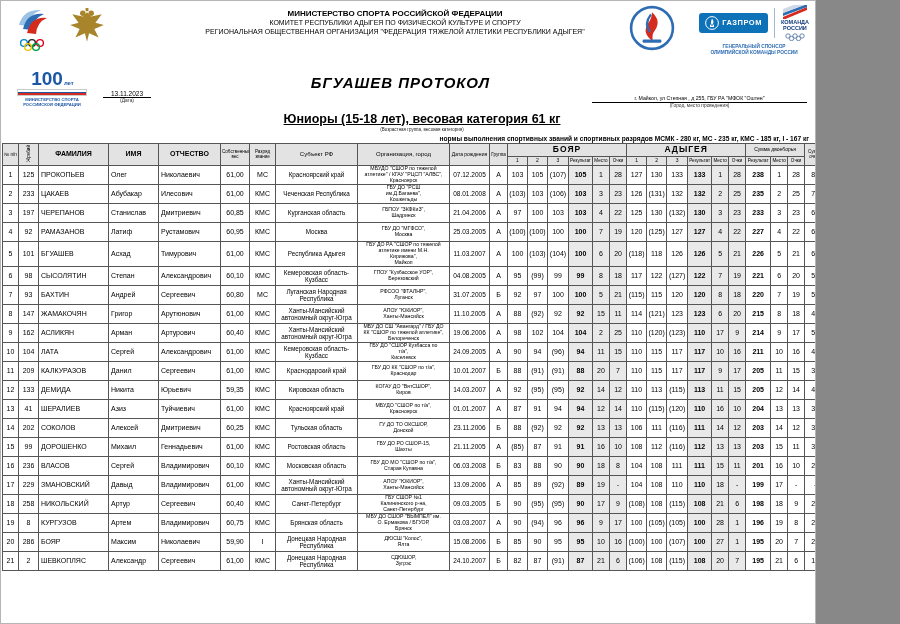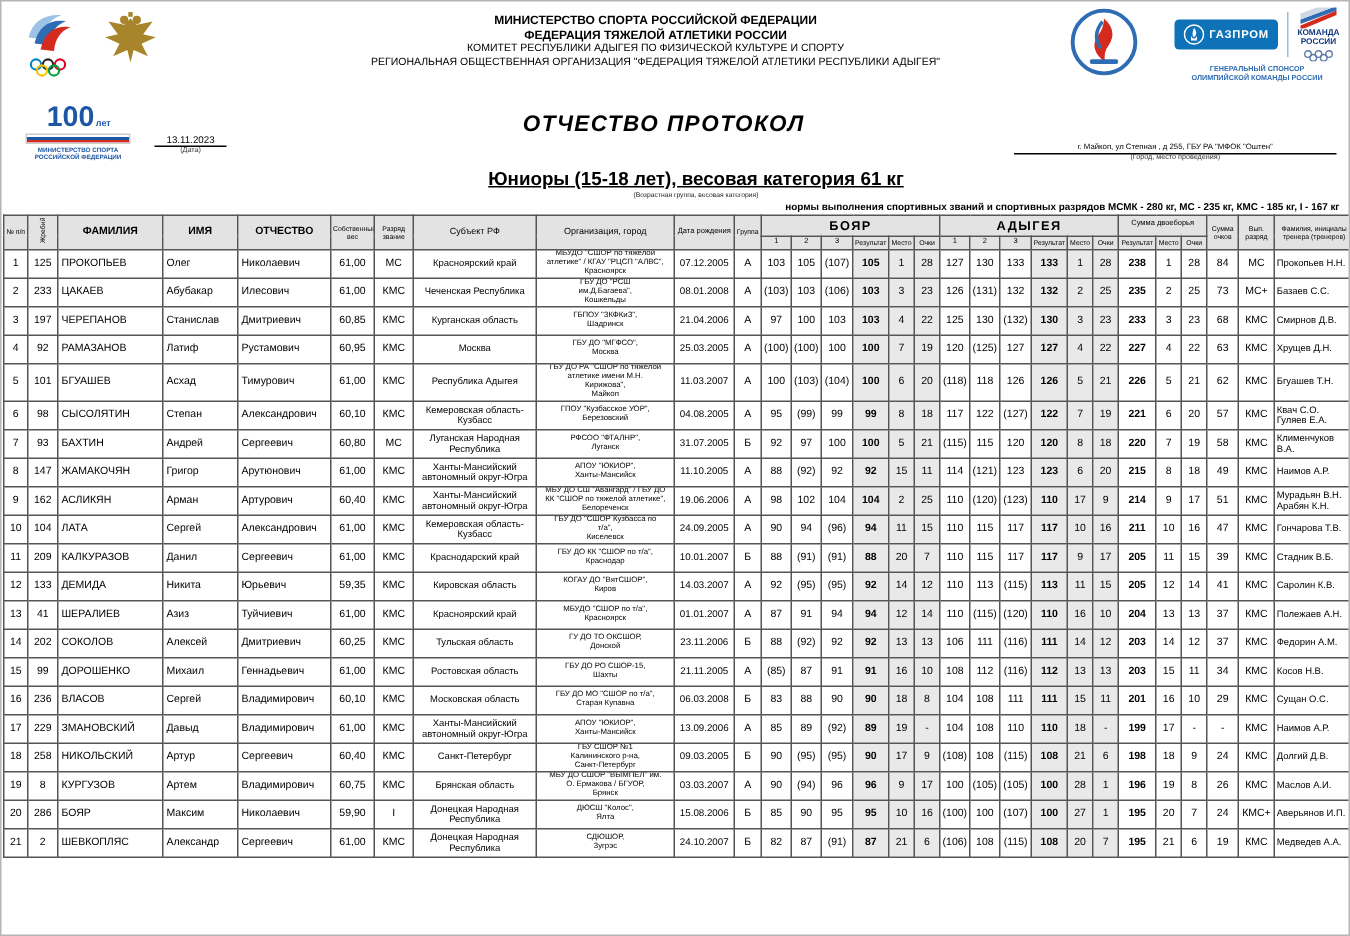--- a/index.html
+++ b/index.html
@@ -1,16 +1,16 @@
 <!DOCTYPE html>
 <html><head>
 <meta charset="utf-8">
 <style>
   html,body{margin:0;padding:0;background:#888;}
-  .page{width:900px;height:624px;background:#fff;position:relative;overflow:hidden;
+  .page{width:816px;height:624px;background:#fff;position:relative;overflow:hidden;
         font-family:"Liberation Sans",sans-serif;color:#000;border:1px solid #b5b5b5;box-sizing:border-box;}
   
   .top-header{display:flex;align-items:flex-start;padding:4px 6px 0 10px;height:64px;}
   .logo-left{display:flex;gap:14px;align-items:flex-start;width:160px;flex:0 0 auto;}
   .org-block{flex:1;text-align:center;padding-top:4px;}
   .org-line{font-size:8px;line-height:1.25;}
   .org-line.b{font-weight:bold;}
   .org-line.sm{font-size:7px;}
   .header-right{display:flex;gap:24px;align-items:flex-start;width:190px;flex:0 0 auto;justify-content:flex-end;}
   .sponsor-col{display:flex;flex-direction:column;align-items:center;}
@@ -82,21 +82,20 @@
       </svg>
       <svg width="40" height="44" viewBox="0 0 38 40">
         <path d="M19 6 L23 10 L33 8 L27 16 L35 18 L26 22 L30 30 L21 26 L19 34 L17 26 L8 30 L12 22 L3 18 L11 16 L5 8 L15 10 Z" fill="#a8852a"></path>
         <circle cx="15" cy="7" r="2.6" fill="#a8852a"></circle>
         <circle cx="23" cy="7" r="2.6" fill="#a8852a"></circle>
         <rect x="17.6" y="2" width="2.8" height="3" fill="#a8852a"></rect>
       </svg>
     </div>
     <div class="org-block">
       <div class="org-line b">МИНИСТЕРСТВО СПОРТА  РОССИЙСКОЙ ФЕДЕРАЦИИ</div>
-      <div class="org-line b">ФЕДЕРАЦИЯ ТЯЖЕЛОЙ АТЛЕТИКИ РОССИИ</div>
       <div class="org-line sm">КОМИТЕТ РЕСПУБЛИКИ АДЫГЕЯ ПО ФИЗИЧЕСКОЙ КУЛЬТУРЕ И СПОРТУ</div>
       <div class="org-line sm">РЕГИОНАЛЬНАЯ ОБЩЕСТВЕННАЯ ОРГАНИЗАЦИЯ "ФЕДЕРАЦИЯ ТЯЖЕЛОЙ АТЛЕТИКИ РЕСПУБЛИКИ АДЫГЕЯ"</div>
     </div>
     <div class="header-right">
       <svg width="46" height="46" viewBox="0 0 44 44">
         <circle cx="22" cy="22" r="20" fill="#fff" stroke="#2e6db4" stroke-width="2.5"></circle>
         <path d="M22 7 Q31 15 25 24 Q21 29 23 35 Q12 27 18 18 Q22 13 22 7 Z" fill="#d52b1e"></path>
         <path d="M21 9 Q14 18 20 26" stroke="#2e6db4" stroke-width="2.2" fill="none"></path>
         <rect x="13" y="33" width="18" height="3" rx="1.2" fill="#2e6db4"></rect>
       </svg>
@@ -143,21 +142,21 @@
         <div class="l100-stripe"></div>
         <div class="l100-text">МИНИСТЕРСТВО СПОРТА
 РОССИЙСКОЙ ФЕДЕРАЦИИ</div>
       </div>
       <div class="date-block">
         <div class="date-val">13.11.2023</div>
         <div class="tiny-label">(Дата)</div>
       </div>
     </div>
     <div class="title-col">
-      <div class="protocol-title">ОТЧЕСТВО ПРОТОКОЛ</div>
+      <div class="protocol-title">БГУАШЕВ ПРОТОКОЛ</div>
     </div>
     <div class="loc-col">
       <div class="loc-val">г. Майкоп, ул Степная , д 255,  ГБУ РА "МФОК "Оштен"</div>
       <div class="tiny-label">(Город, место проведения)</div>
     </div>
   </div>
 
   <div class="section-band">
     <div class="section-title">Юниоры (15-18 лет), весовая категория 61 кг</div>
     <div class="section-sub">(Возрастная группа, весовая категория)</div>

